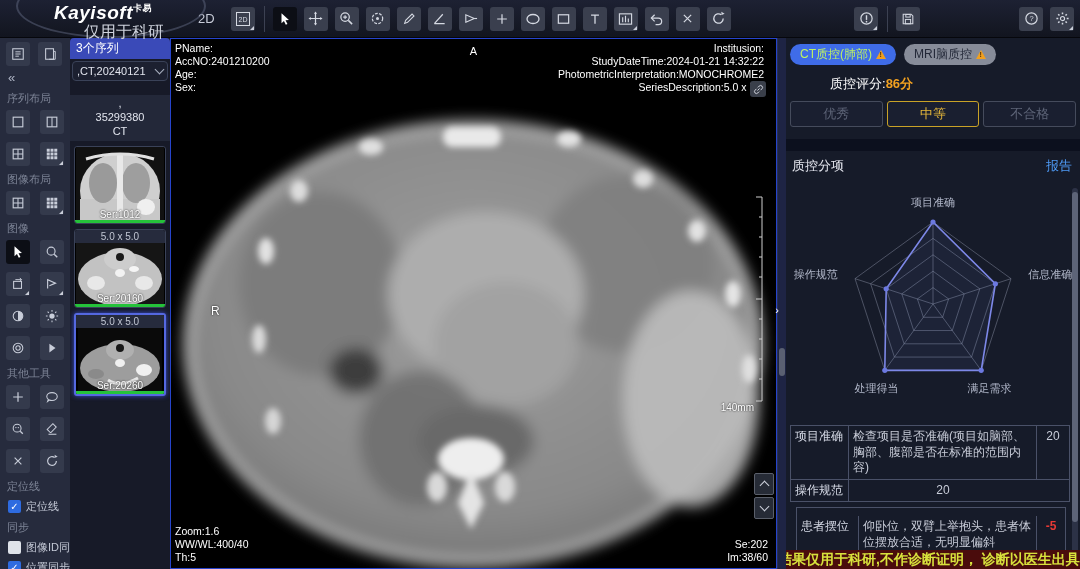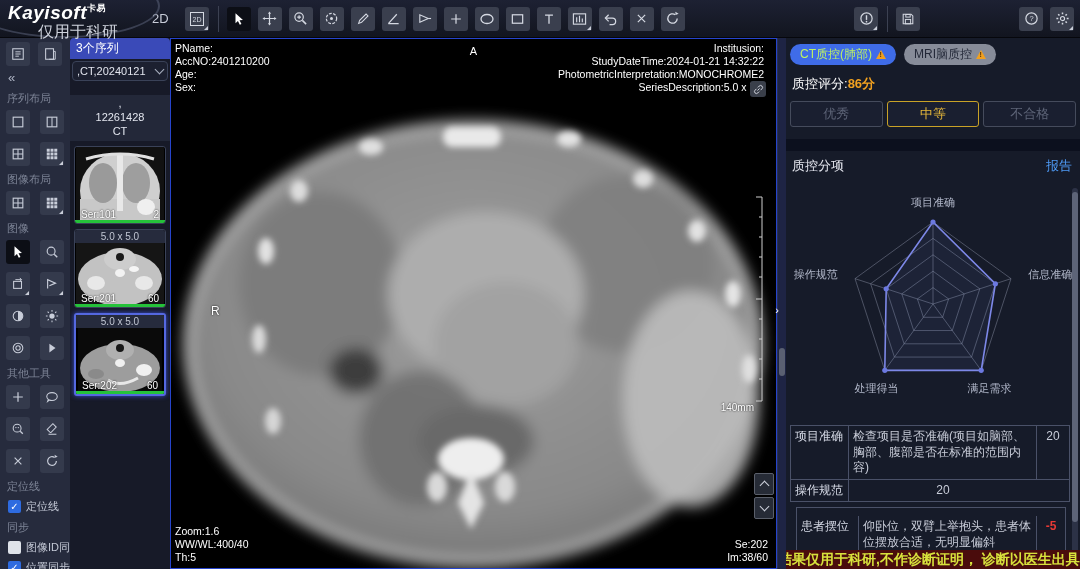--- a/index.html
+++ b/index.html
@@ -3,21 +3,21 @@
 <meta charset="utf-8">
 <style>
   * { margin:0; padding:0; box-sizing:border-box; }
   html,body { width:1080px; height:569px; overflow:hidden; background:#0b0e18;
     font-family:"Liberation Sans","DejaVu Sans",sans-serif; color:#d5d9e2; }
   .app { width:1080px; height:569px; display:flex; flex-direction:column; position:relative; }
 
   
   .topbar { height:38px; flex:0 0 38px; background:linear-gradient(180deg,#1d2133 0%,#12151f 100%);
     display:flex; align-items:center; position:relative; border-bottom:1px solid #06070c; }
-  .brand { width:142px; height:38px; position:relative; flex:0 0 142px; overflow:visible; }
+  .brand { width:142px; height:38px; position:relative; flex:0 0 142px; overflow:visible;margin-left:46px; }
   .brand-swoosh { position:absolute; left:-30px; top:-26px; width:190px; height:64px;
     border:2px solid #5a6078; border-radius:50%; opacity:.55; }
   .brand-name { position:absolute; left:8px; top:2px; font-size:19px; font-weight:bold;
     font-style:italic; color:#fff; letter-spacing:.5px; white-space:nowrap; }
   .brand-suffix { font-size:9px; font-style:normal; vertical-align:top; }
   .brand-sub { position:absolute; left:38px; top:22px; font-size:16px; color:#cfd3dd; white-space:nowrap; }
   .mode-label { font-size:13px; color:#c8ccd8; margin:0 16px 0 10px; }
   .tb-btn { width:24px; height:24px; background:#3a3f4e; border-radius:3px; margin-right:7px;
     display:flex; align-items:center; justify-content:center; position:relative; flex:0 0 24px;
     color:#d5d9e2; font-size:12px; cursor:pointer; }
@@ -55,21 +55,21 @@
     color:#e2e5ee; font-size:11px; padding:3px 4px; display:flex; align-items:center; justify-content:space-between; cursor:pointer; }
   .dd-chev { width:7px; height:7px; border-right:1.5px solid #aab0c0; border-bottom:1.5px solid #aab0c0;
     transform:rotate(45deg); margin-top:-3px; }
   .study-block { background:#232839; margin-top:14px; padding:2px 0 3px; text-align:center;
     color:#e2e5ee; font-size:11px; line-height:1.25; }
   .thumb { margin:5px 4px 0 4px; border:1px solid #3a4258; border-radius:3px; overflow:hidden;
     position:relative; background:#000; cursor:pointer; }
   .thumb.selected { border:2px solid #5568e0; box-shadow:0 0 5px #3a4fd0; }
   .thumb-title { background:#262b3d; color:#c0c5d2; font-size:10px; text-align:center; padding:1px 0; }
   .thumb-img { display:block; width:100%; }
-  .thumb-foot { position:absolute; bottom:3px; left:0; right:0; display:flex; justify-content:space-between;
+  .thumb-foot { position:absolute; bottom:3px; left:0; right:0; display:flex; justify-content:center;
     padding:0 6px; font-size:10px; color:#fff; text-shadow:0 0 2px #000; }
   .thumb-bar { position:absolute; bottom:0; left:0; right:0; height:3px; background:#25c23a; }
 
   
   .viewer { flex:1; position:relative; background:#701a75; border:1px solid #2644cc; overflow:hidden; }
   .ov { position:absolute; font-size:10.5px; color:#fff; text-shadow:0 0 2px #000; line-height:1.25; }
   .ov-tl { top:3px; left:4px; }
   .ov-tr { top:3px; right:12px; text-align:right; }
   .ov-bl { bottom:4px; left:4px; }
   .ov-br { bottom:4px; right:8px; text-align:right; }
@@ -94,21 +94,21 @@
   
   .rightpanel { width:294px; flex:0 0 294px; background:#161b29; position:relative; overflow:hidden; font-size:12px; }
   .rp-tabs { display:flex; gap:8px; padding:6px 4px 0 4px; }
   .pill { height:21px; border-radius:11px; display:flex; align-items:center; gap:4px; padding:0 10px;
     font-size:12px; cursor:pointer; white-space:nowrap; }
   .pill.active { background:#3f6ce8; color:#bef264; }
   .pill.inactive { background:#878c99; color:#232838; }
   .warn-tri { width:0; height:0; border-left:5px solid transparent; border-right:5px solid transparent;
     border-bottom:9px solid #f0a020; position:relative; display:inline-block; }
   .warn-tri::after { content:"!"; position:absolute; left:-1.5px; top:1px; font-size:7px; color:#5a3000; font-weight:bold; }
-  .rp-score { padding:10px 6px 0 6px; color:#fff; font-size:13px; }
+  .rp-score { padding:10px 6px 0 6px; color:#fff; font-size:13px;margin-left:38px; }
   .rp-score .score-val { color:#f0a020; font-weight:bold; }
   .rp-grades { display:flex; gap:4px; padding:8px 4px 0 4px; }
   .grade-btn { flex:1; height:26px; display:flex; align-items:center; justify-content:center;
     border:1px solid #454b5c; border-radius:3px; color:#5d6477; font-size:13px; background:#1a1f30; cursor:pointer; }
   .grade-btn.selected { border-color:#c9a227; color:#e8b93a; }
   .rp-gap { height:12px; background:#0c101e; margin-top:12px; }
   .rp-subheader { display:flex; justify-content:space-between; align-items:flex-end; padding:6px 8px 2px 6px; }
   .rp-title { color:#e8eaf2; font-size:13px; }
   .rp-report { color:#4e9af5; font-size:13px; cursor:pointer; }
   .rp-radar { display:block; margin:0 auto; }
@@ -469,21 +469,21 @@
     </div>
 
     <div class="seriescol">
       <div class="series-header">3个序列</div>
       <div class="series-dd">
         <span>,CT,20240121</span>
         <span class="dd-chev"></span>
       </div>
       <div class="study-block">
         <div>,</div>
-        <div>12261428</div>
+        <div>35299380</div>
         <div>CT</div>
       </div>
 
       <div class="thumb">
         <svg class="thumb-img" width="88" height="76" viewBox="0 0 88 76">
           <rect width="88" height="76" fill="#111"></rect>
           <ellipse cx="44" cy="44" rx="40" ry="38" fill="#cfcfcf"></ellipse>
           <rect x="4" y="52" width="80" height="24" fill="#c8c8c8"></rect>
           <ellipse cx="27" cy="36" rx="14" ry="20" fill="#9a9a9a"></ellipse>
           <ellipse cx="60" cy="36" rx="14" ry="20" fill="#9e9e9e"></ellipse>

